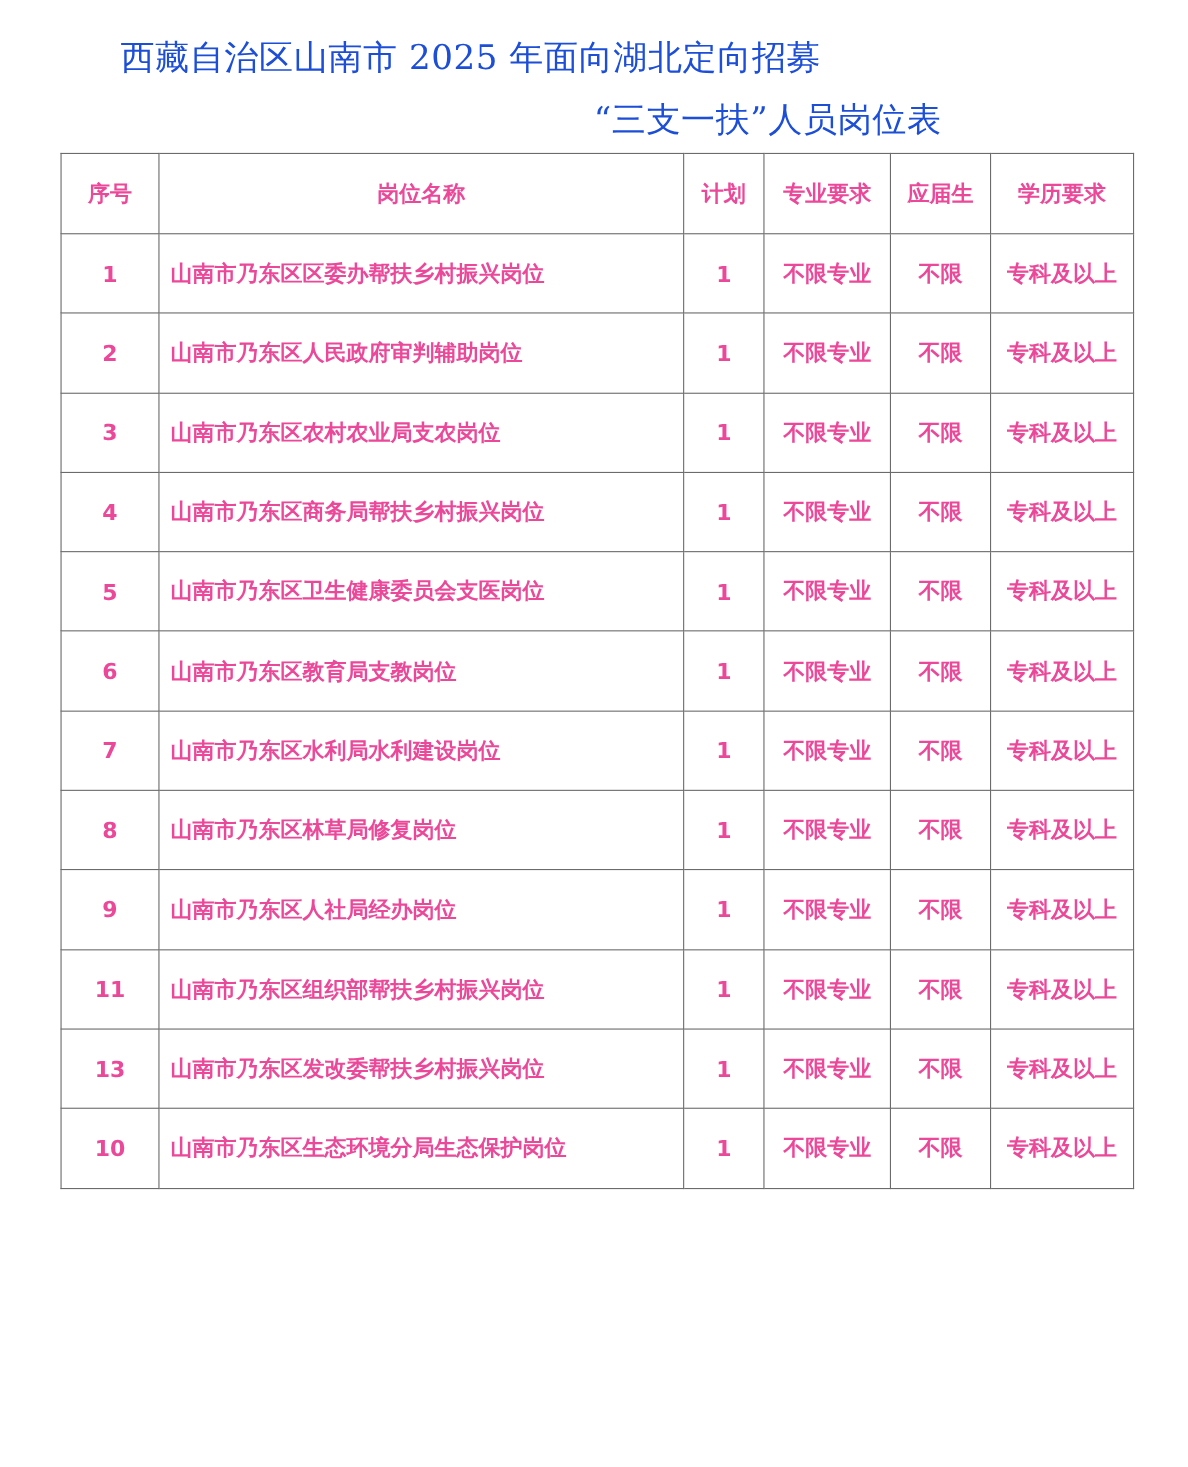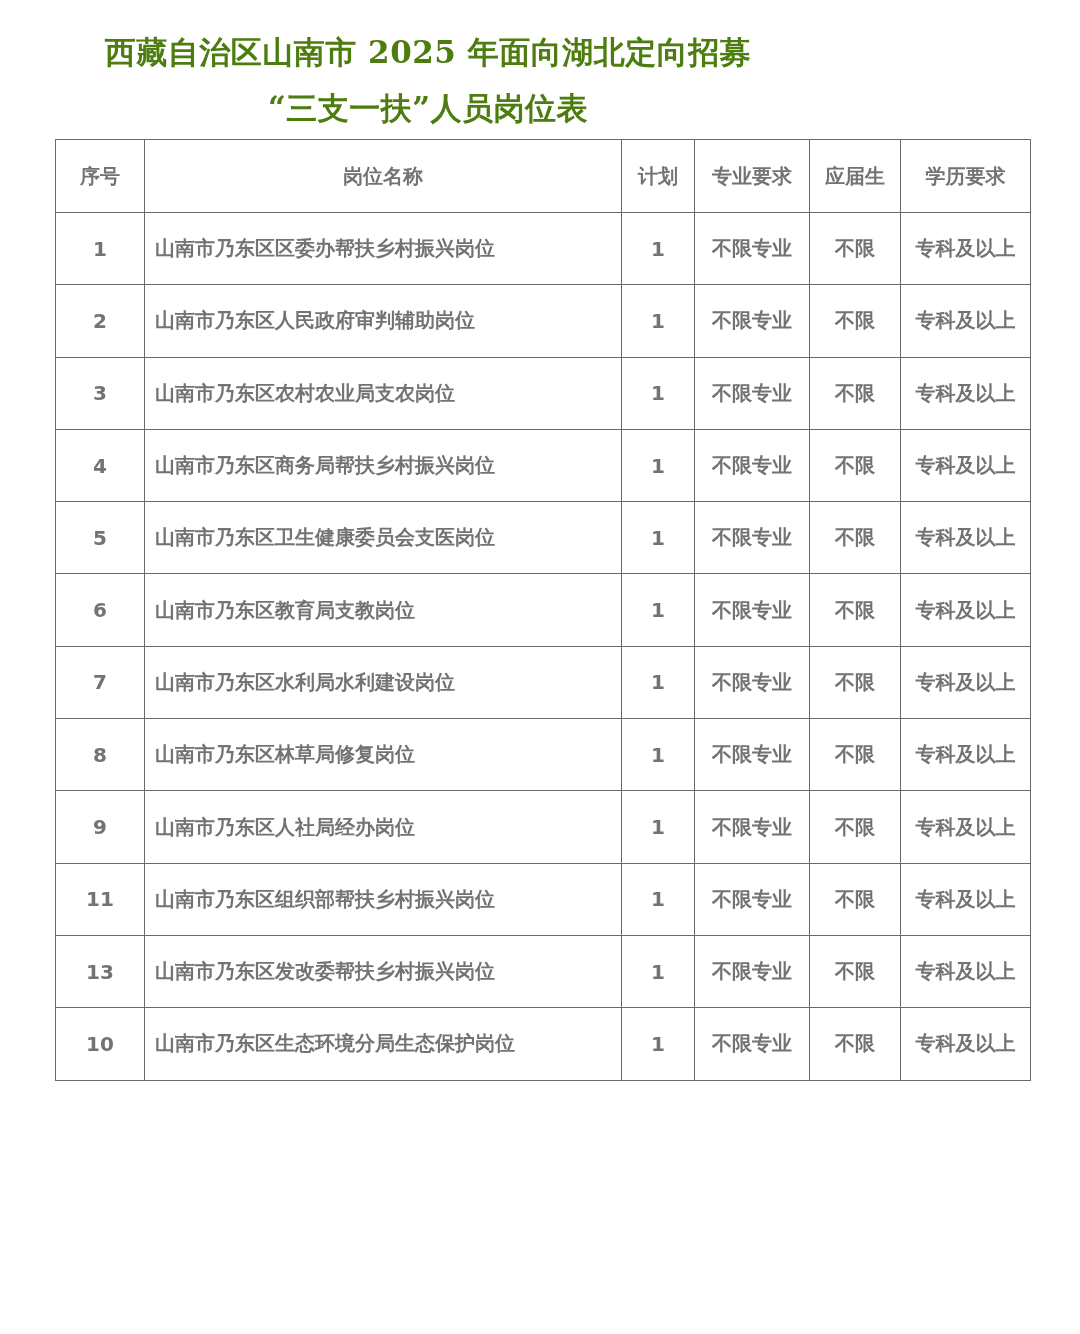--- a/index.html
+++ b/index.html
@@ -3,30 +3,30 @@
 <meta charset="utf-8">
 <style>
   html, body { margin: 0; padding: 0; background: #ffffff; }
   body {
     width: 1080px; height: 1334px; position: relative; overflow: hidden;
     color: #111;
   }
   .title {
     position: absolute; left: 0; width: 856px; text-align: center;
     font-family: "DejaVu Serif", "Liberation Serif", serif;
-    font-weight: bold; font-size: 31px; letter-spacing: 0.5px; color: #4d7c0f;
+    font-weight: normal; font-size: 31px; letter-spacing: 0.5px; color: #1d4ed8;
   }
   .title.l1 { top: 32px; }
-  .title.l2 { top: 88px; }
+  .title.l2 { top: 88px; text-align: right; }
   table {
     position: absolute; left: 55px; top: 139px;
     border-collapse: collapse; table-layout: fixed;
     width: 975px;
     font-family: "DejaVu Sans", "Liberation Sans", sans-serif;
-    font-weight: bold; font-size: 20px; color: #737373;
+    font-weight: bold; font-size: 20px; color: #ec4899;
   }
   td, th {
     border: 1.5px solid #6b6b6b;
     text-align: center; vertical-align: middle; padding: 0;
     white-space: nowrap; overflow: hidden;
   }
   th { font-weight: bold; height: 72px; }
   td { height: 71.3px; }
   tr.last td { height: 78px; }
   td.name { text-align: left; padding-left: 10px; margin-top: 24px; }

